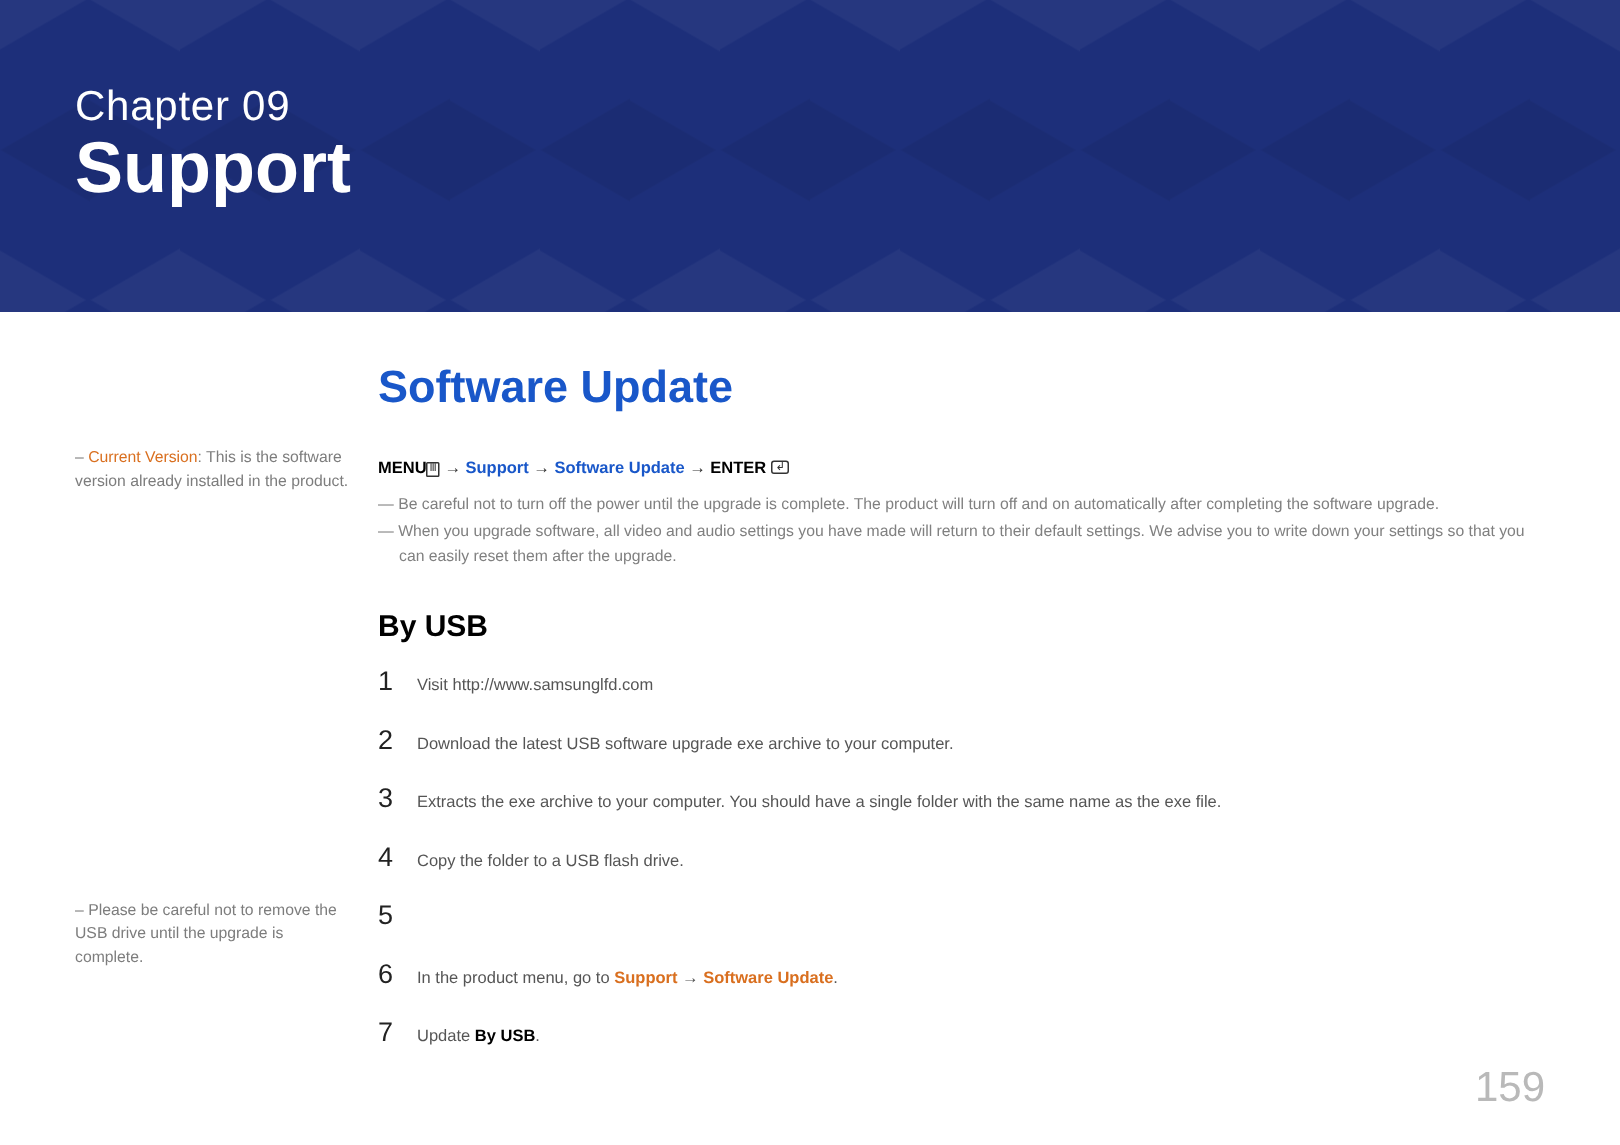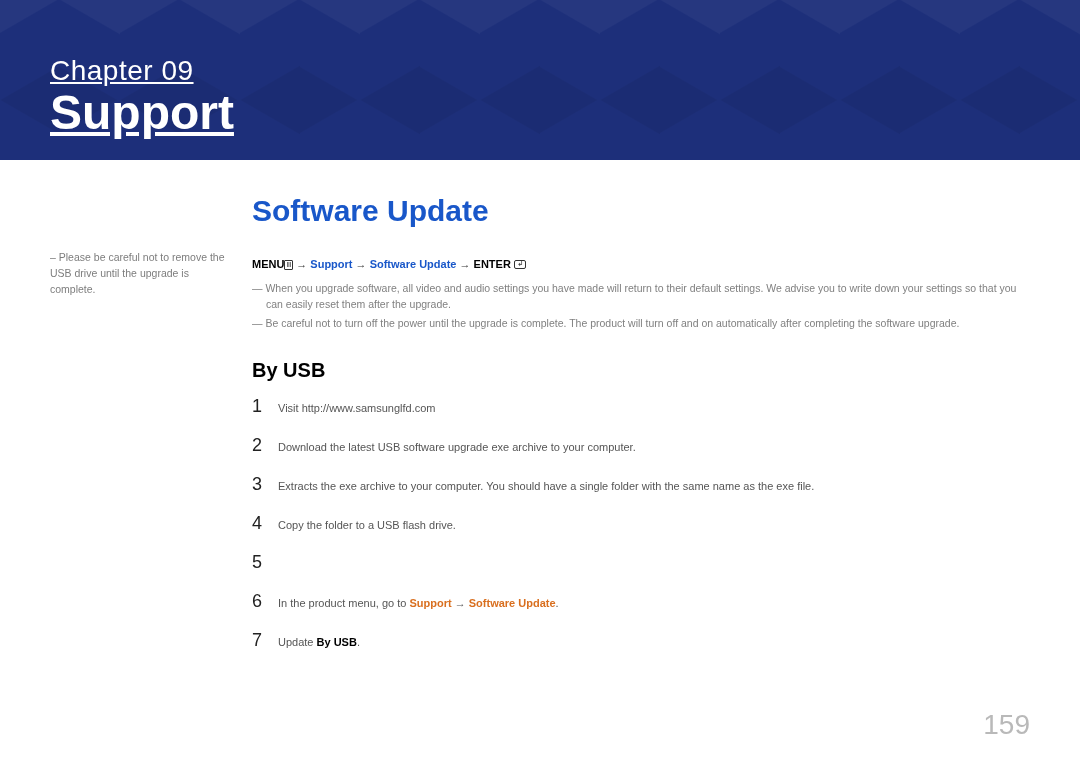--- a/index.html
+++ b/index.html
@@ -6,32 +6,31 @@
   body {
     font-family: Arial, Helvetica, sans-serif;
     width: 1080px;
     height: 763px;
     background: #fff;
     position: relative;
     overflow: hidden;
   }
   .banner {
     width: 100%;
-    height: 160px;
+    height: 208px;
     background: #1d2f7a;
     background-image:
       linear-gradient(30deg, rgba(255,255,255,0.04) 12%, transparent 12.5%, transparent 87%, rgba(255,255,255,0.04) 87.5%, rgba(255,255,255,0.04)),
       linear-gradient(150deg, rgba(255,255,255,0.04) 12%, transparent 12.5%, transparent 87%, rgba(255,255,255,0.04) 87.5%, rgba(255,255,255,0.04)),
       linear-gradient(30deg, rgba(0,0,0,0.06) 12%, transparent 12.5%, transparent 87%, rgba(0,0,0,0.06) 87.5%, rgba(0,0,0,0.06)),
       linear-gradient(150deg, rgba(0,0,0,0.06) 12%, transparent 12.5%, transparent 87%, rgba(0,0,0,0.06) 87.5%, rgba(0,0,0,0.06));
     background-size: 120px 200px;
     background-position: 0 0, 0 0, 60px 100px, 60px 100px;
     padding: 55px 0 0 50px;
     color: #fff;
-    text-decoration: underline;
   }
   .chapter-label {
     font-size: 28px;
     font-weight: 400;
     letter-spacing: 0.5px;
   }
   .chapter-title {
     font-size: 48px;
     font-weight: 700;
     line-height: 1.1;
@@ -148,42 +147,45 @@
 <body>
 
 <div class="banner">
   <div class="chapter-label">Chapter  09</div>
   <div class="chapter-title">Support</div>
 </div>
 
 <div class="content">
 
   <div class="sidebar">
+    <div class="side-note">
+      <span>– </span><span class="orange" style="font-weight:400">Current Version</span><span>: This is the software version already installed in the product.</span>
+    </div>
     <div class="side-note2 side-dash">
       <span>Please be careful not to remove the USB drive until the upgrade is complete.</span>
     </div>
   </div>
 
   <div class="main">
     <h2 class="section-heading">Software Update</h2>
 
     <div class="menu-path">
       <b>MENU</b><span class="menu-icon">Ⅲ</span>
       <span> → </span>
       <span class="path-blue">Support</span>
       <span> → </span>
       <span class="path-blue">Software Update</span>
       <span> → </span>
       <b>ENTER</b>
       <span class="enter-icon"></span>
     </div>
 
 
+    <p class="note-line">Be careful not to turn off the power until the upgrade is complete. The product will turn off and on automatically after completing the software upgrade.</p>
     <p class="note-line">When you upgrade software, all video and audio settings you have made will return to their default settings. We advise you to write down your settings so that you can easily reset them after the upgrade.</p>
-    <p class="note-line">Be careful not to turn off the power until the upgrade is complete. The product will turn off and on automatically after completing the software upgrade.</p>
 
     <h3 class="sub-heading">By USB</h3>
 
     <ol class="step-list">
       <li>
         <span class="step-num">1</span>
         <span class="step-text">Visit http://www.samsunglfd.com</span>
       </li>
       <li>
         <span class="step-num">2</span>

